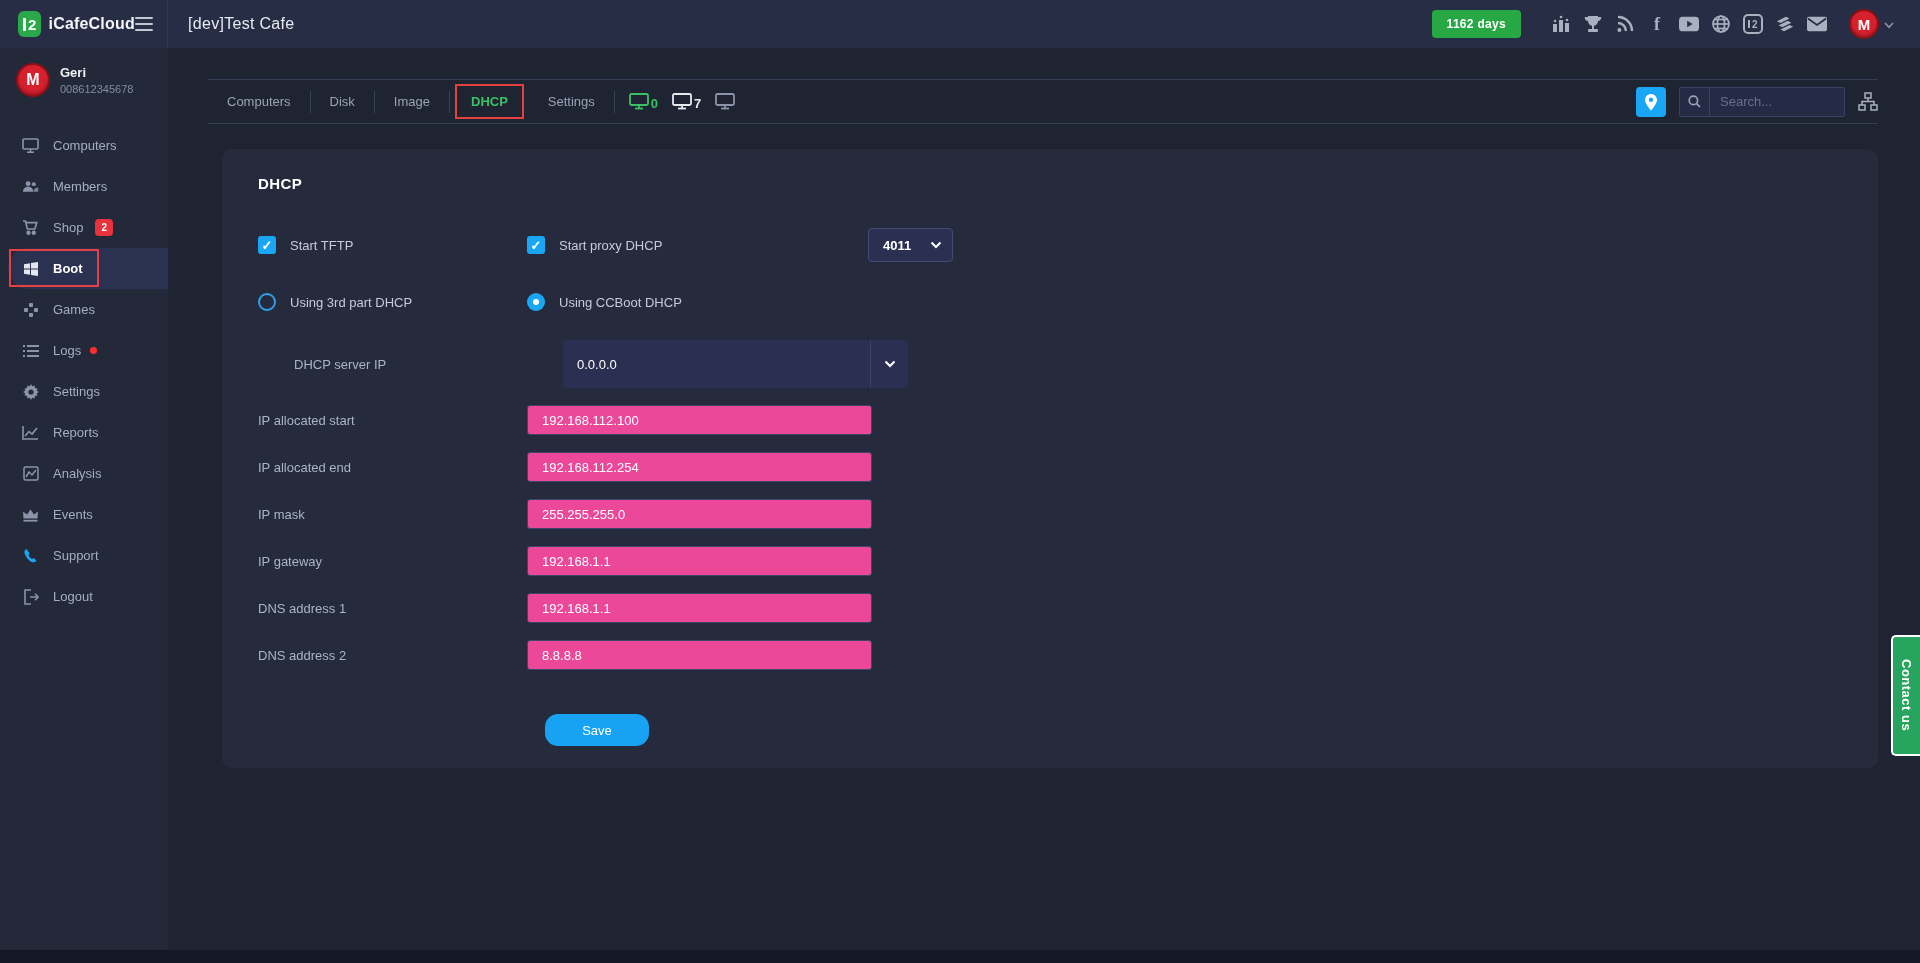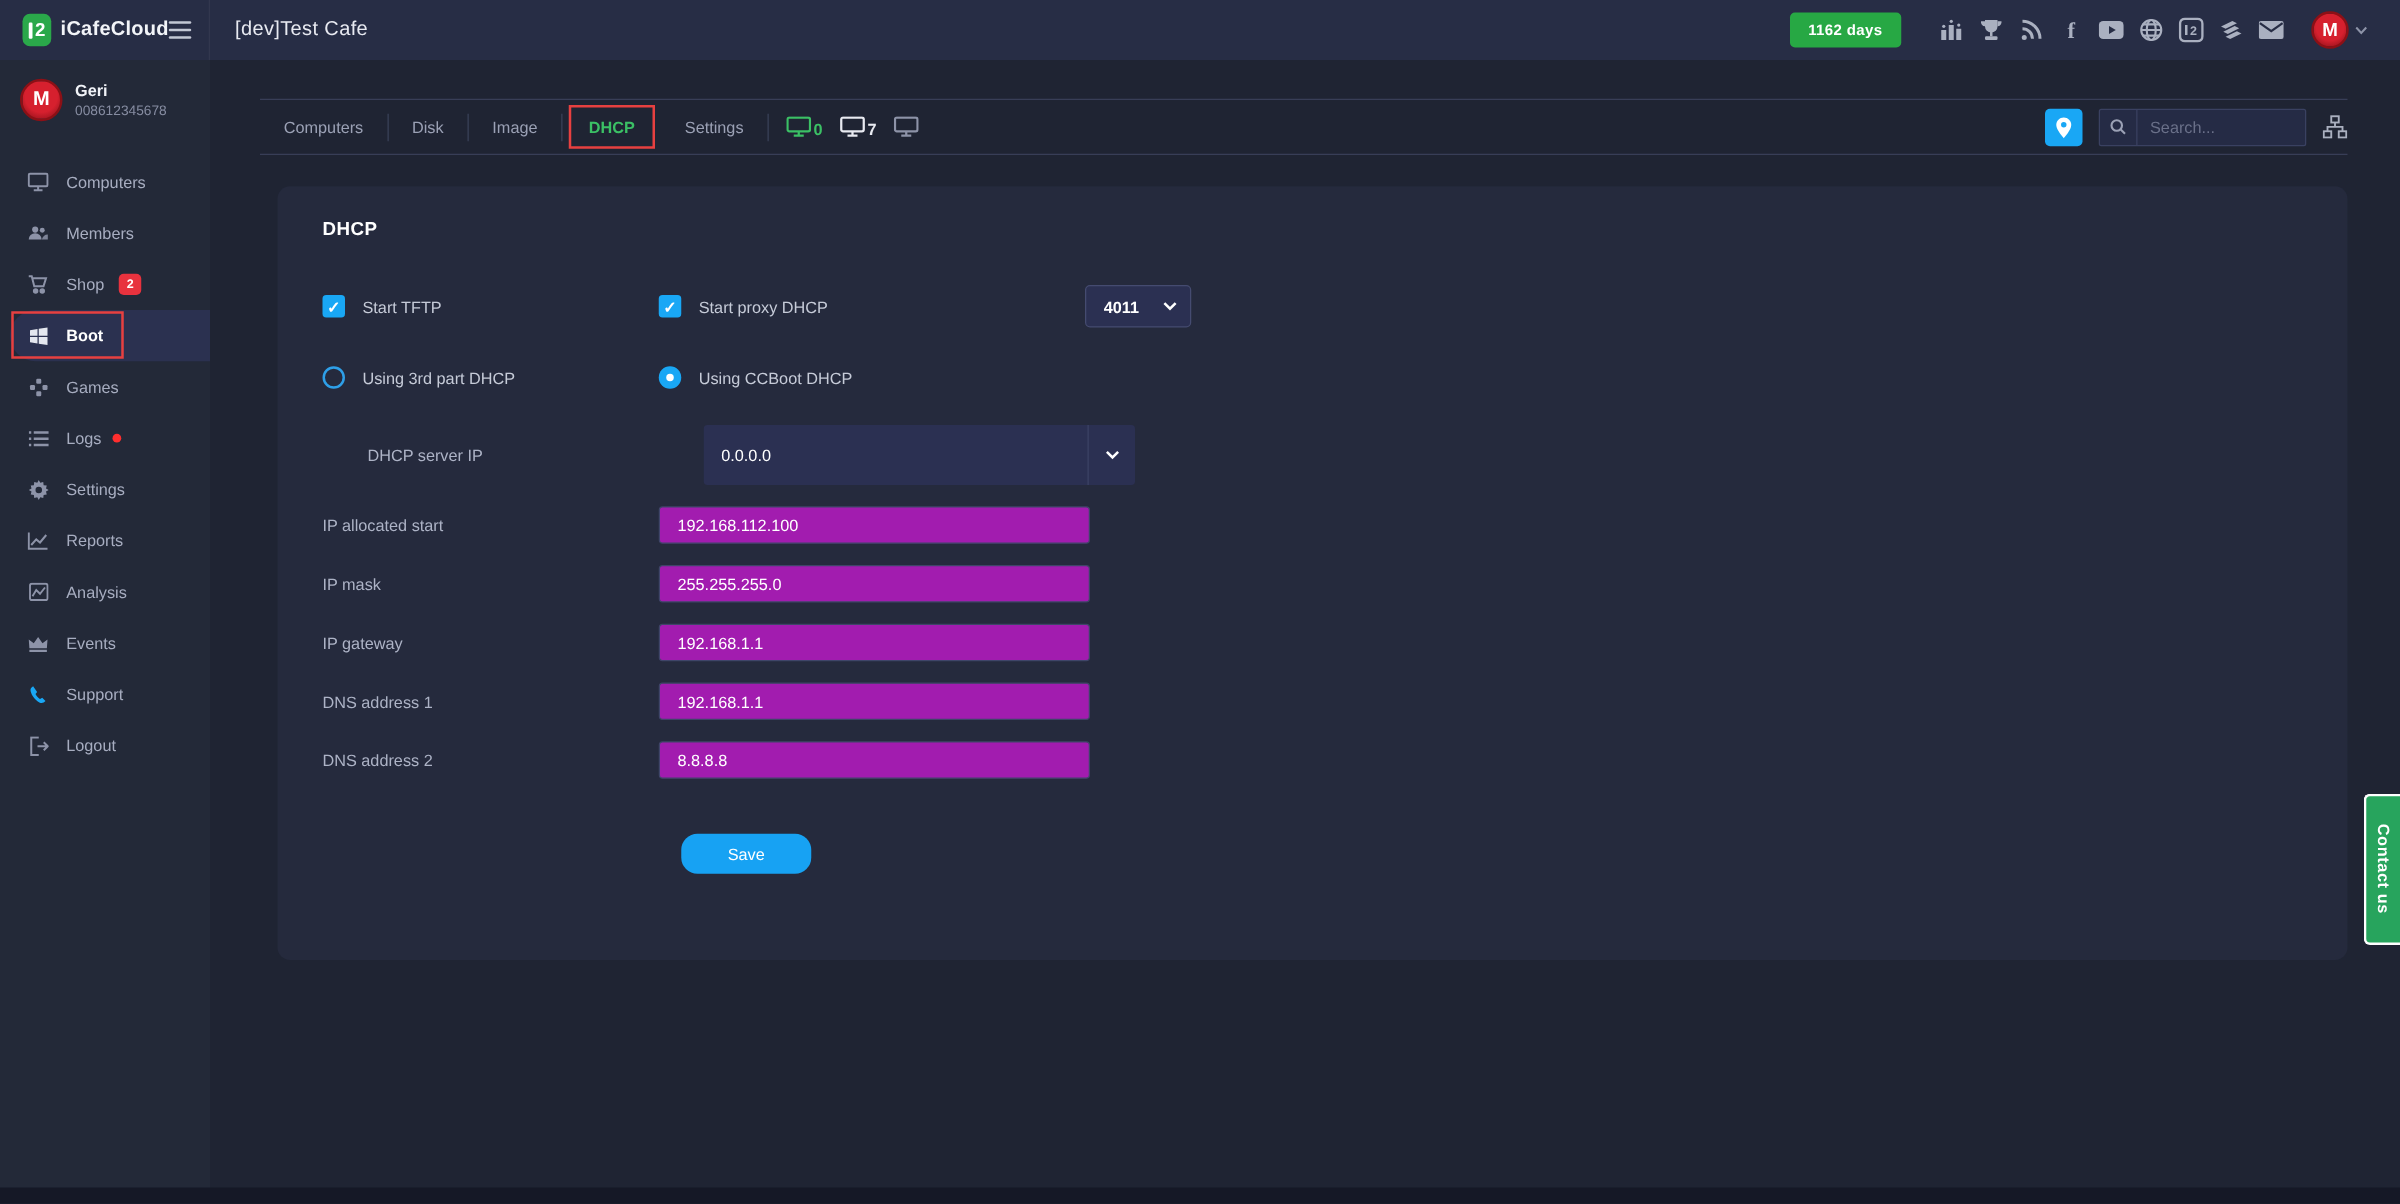--- a/index.html
+++ b/index.html
@@ -103,21 +103,21 @@
                  border-radius:4px; display:flex; align-items:center; cursor:pointer;
                  padding:0 10px 0 14px; margin-left:-4px; }
   .mini-select .val { color:#fff; font-size:13px; font-weight:bold; flex:1; }
   .frow { margin-top:17px; display:flex; align-items:center; }
   .flabel { width:269px; color:#adb3c6; font-size:13px; }
   .select-field { width:345px; height:48px; background:#2b3052; border-radius:3px;
                   display:flex; align-items:center; cursor:pointer; }
   .select-field .val { flex:1; color:#fff; font-size:13px; padding-left:14px; }
   .select-field .chevbox { width:38px; height:100%; display:flex; align-items:center;
                   justify-content:center; border-left:1px solid #3c4265; }
-  .text-field { width:345px; height:30px; background:#a21caf; border:1px solid #3f4568;
+  .text-field { width:345px; height:30px; background:#ec4899; border:1px solid #3f4568;
                 border-radius:3px; color:#fff; font-size:13px; padding:0 14px; outline:none;
                 font-family:"Liberation Sans", sans-serif; }
   .save-btn { margin:44px 0 0 287px; width:104px; height:32px; background:#17a2f3;
               color:#fff; border:none; border-radius:13px; font-size:13px; cursor:pointer;
               font-family:"Liberation Sans", sans-serif; }
 
   
   .contact-tab { position:absolute; right:0; top:635px; width:29px; height:121px;
                  background:#27a45d; border:2px solid #fff; border-right:none;
                  border-radius:5px 0 0 5px; color:#fff; font-weight:bold; font-size:13px;
@@ -522,20 +522,24 @@
               </svg>
           </span>
         </div>
       </div>
 
       <div class="frow">
         <span class="flabel">IP allocated start</span>
         <input class="text-field" value="192.168.112.100" style="">
       </div>
 
+      <div class="frow">
+        <span class="flabel">IP allocated end</span>
+        <input class="text-field" value="192.168.112.254" style="">
+      </div>
 
       <div class="frow">
         <span class="flabel">IP mask</span>
         <input class="text-field" value="255.255.255.0" style="">
       </div>
 
       <div class="frow">
         <span class="flabel">IP gateway</span>
         <input class="text-field" value="192.168.1.1" style="">
       </div>

